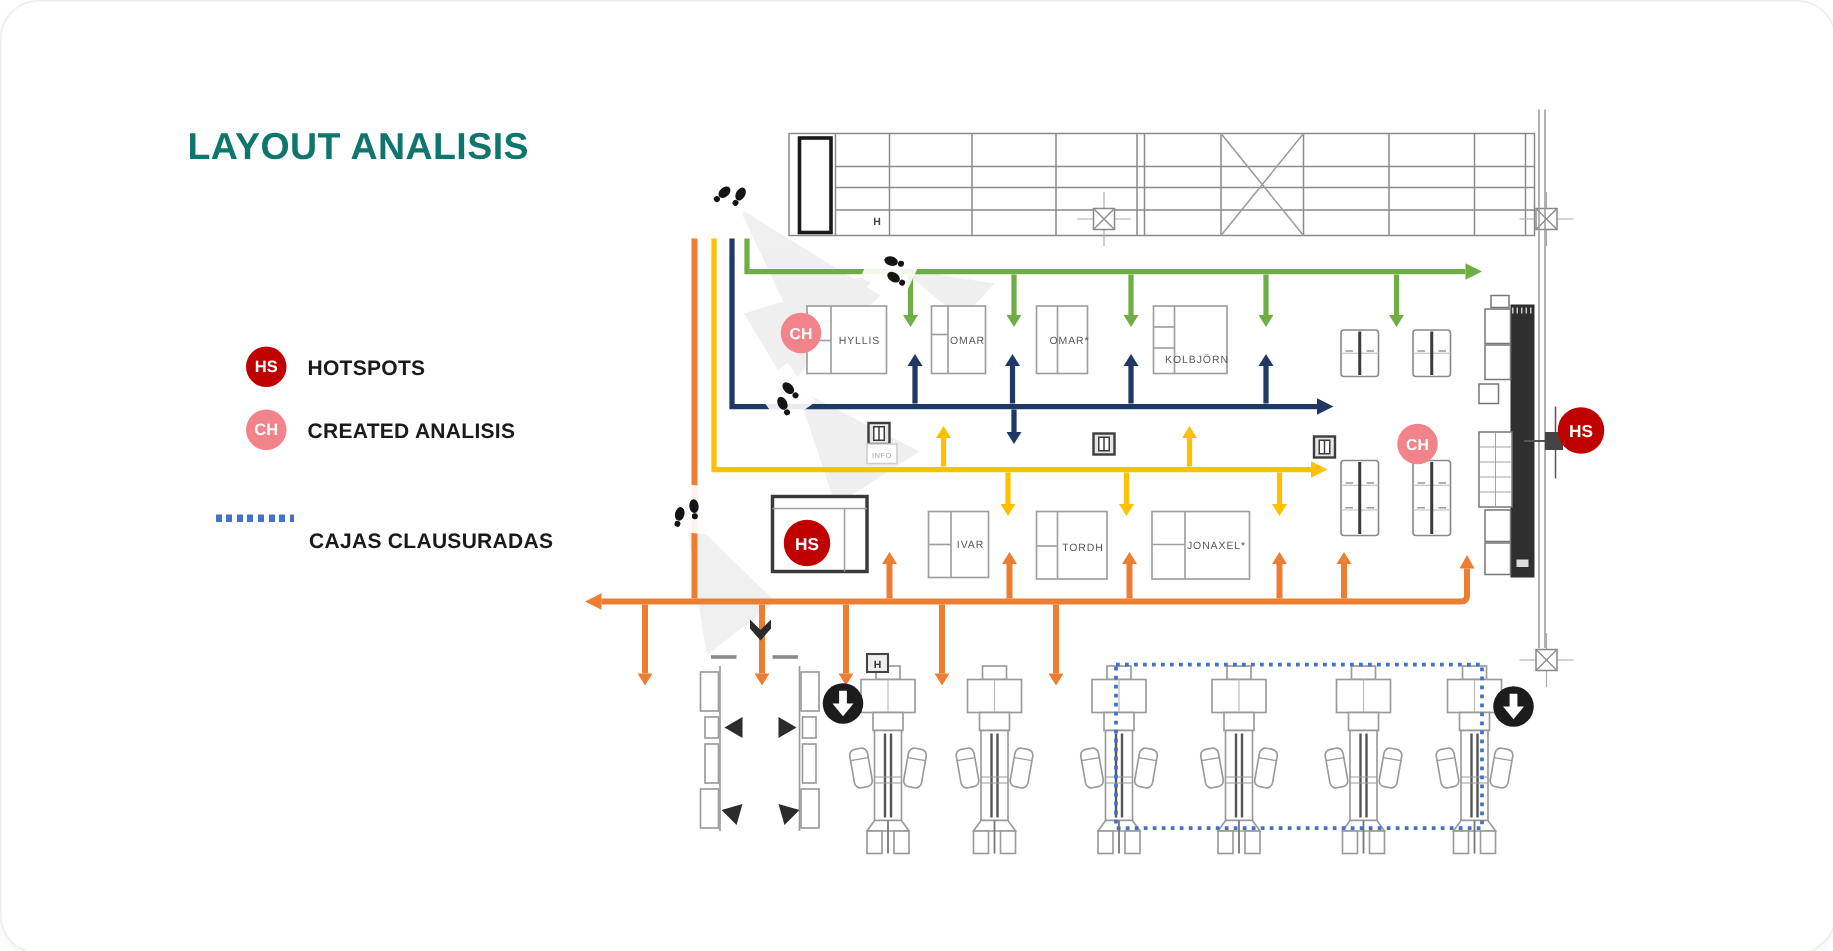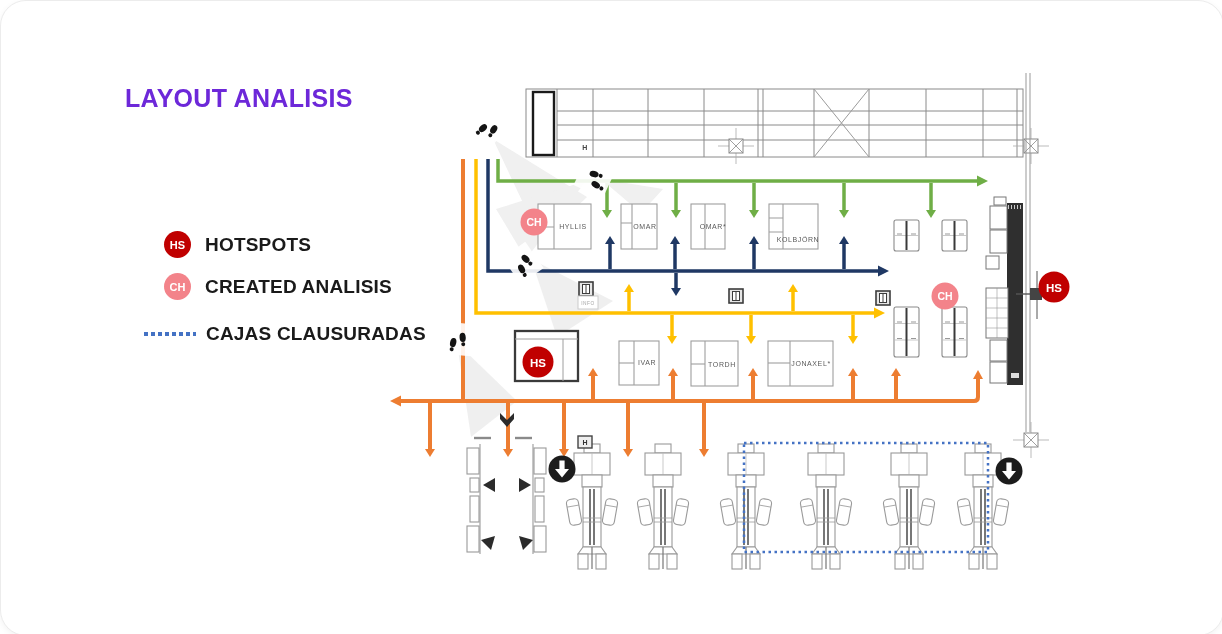--- a/index.html
+++ b/index.html
@@ -4,30 +4,30 @@
 <style>
   html,body{margin:0;padding:0;background:#fff;}
   .card{
     position:relative;width:1222px;height:634px;background:#fff;
     border:1px solid #ececec;border-radius:26px;overflow:hidden;
     font-family:"Liberation Sans",sans-serif;
     box-shadow:0 2px 6px rgba(0,0,0,.05);
   }
   .title{
     position:absolute;left:124px;top:83px;font-size:25px;font-weight:800;
-    color:#6d28d9;letter-spacing:.3px;
+    color:#0f766e;letter-spacing:.3px;
   }
   .legend-row{position:absolute;display:flex;align-items:center;}
   .badge{
     width:27px;height:27px;border-radius:50%;display:flex;align-items:center;
     justify-content:center;color:#fff;font-size:11px;font-weight:700;flex:0 0 auto;
   }
   .badge.hs{background:#C00000;}
   .badge.ch{background:#F3838A;}
-  .legend-label{margin-left:14px;font-size:19px;font-weight:700;color:#1a1a1a;letter-spacing:.2px;}
+  .legend-label{margin-left:14px;font-size:14px;font-weight:700;color:#1a1a1a;letter-spacing:.2px;}
   .dotline{
     width:52px;height:4.5px;flex:0 0 auto;
     background:repeating-linear-gradient(90deg,#4472C4 0 4px,transparent 4px 7px);
   }
   svg{position:absolute;left:0;top:0;}
   svg text{font-family:"Liberation Sans",sans-serif;}
   .plab{font-size:7px;fill:#5a5a5a;letter-spacing:.6px;}
   .mark{font-weight:700;fill:#fff;}
 </style>
 </head>
@@ -40,21 +40,21 @@
   <div class="legend-row" style="left:163px;top:230px;">
     <div class="badge hs">HS</div>
     <div class="legend-label">HOTSPOTS</div>
   </div>
   <div class="legend-row" style="left:163px;top:272px;">
     <div class="badge ch">CH</div>
     <div class="legend-label">CREATED ANALISIS</div>
   </div>
   <div class="legend-row" style="left:143px;top:322px;">
     <div class="dotline"></div>
-    <div class="legend-label" style="margin-left:10px;">CAJAS CLAUSURADAS</div>
+    <div class="legend-label" style="margin-left:10px;margin-top:29px;">CAJAS CLAUSURADAS</div>
   </div>
 
   <svg width="1222" height="634" viewBox="0 0 1222 634">
     <defs>
       <g id="kiosk">
         <rect x="0" y="0" width="14" height="14" fill="#e6e6e6" stroke="#3c3c3c" stroke-width="1.6"></rect>
         <rect x="3.5" y="2.5" width="7" height="9" fill="#fff" stroke="#3c3c3c" stroke-width="1"></rect>
         <line x1="7" y1="2.5" x2="7" y2="11.5" stroke="#3c3c3c" stroke-width="1"></line>
       </g>
       <g id="cab1">

